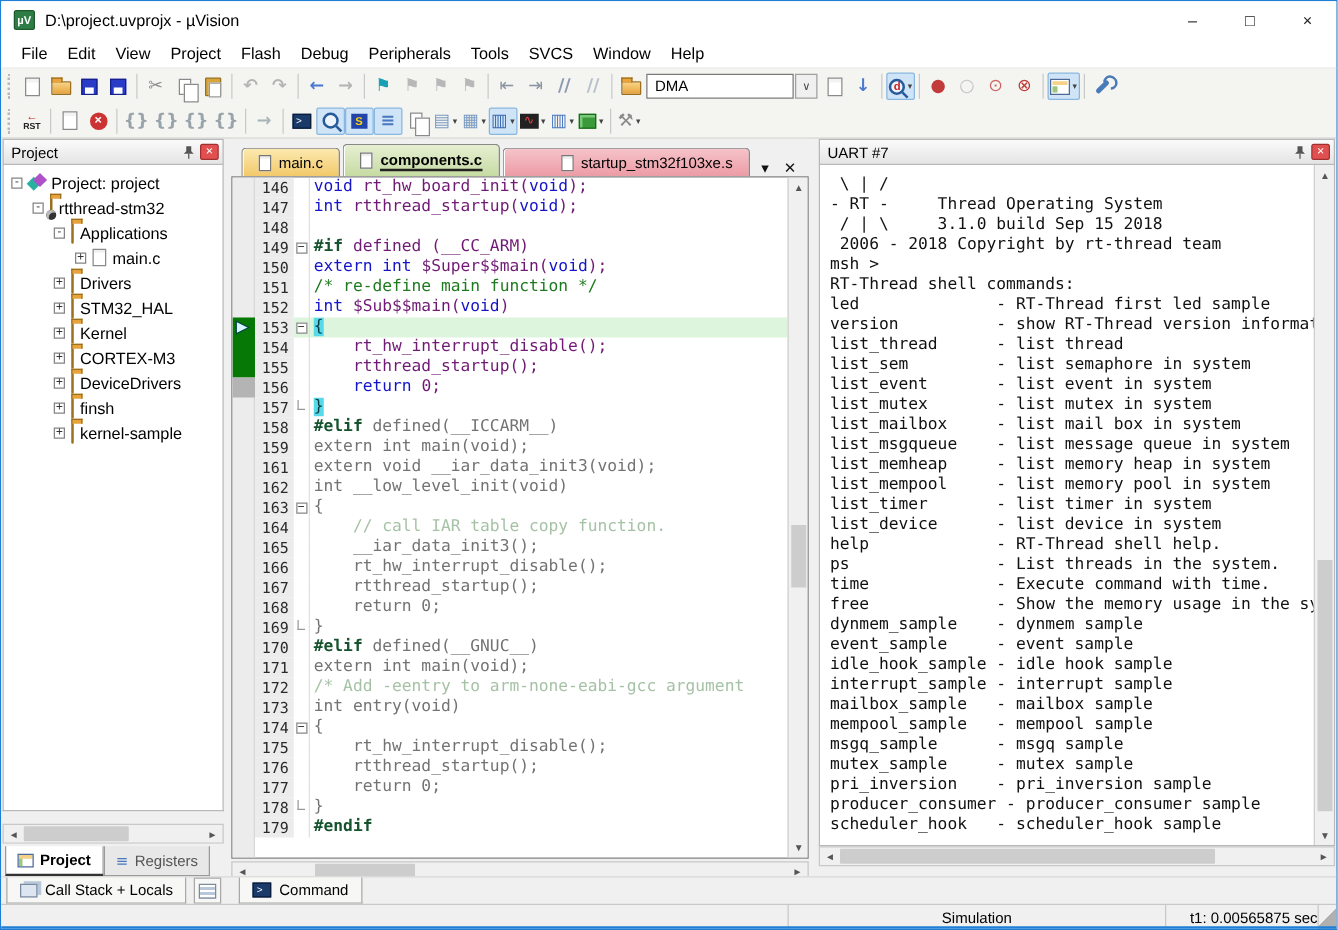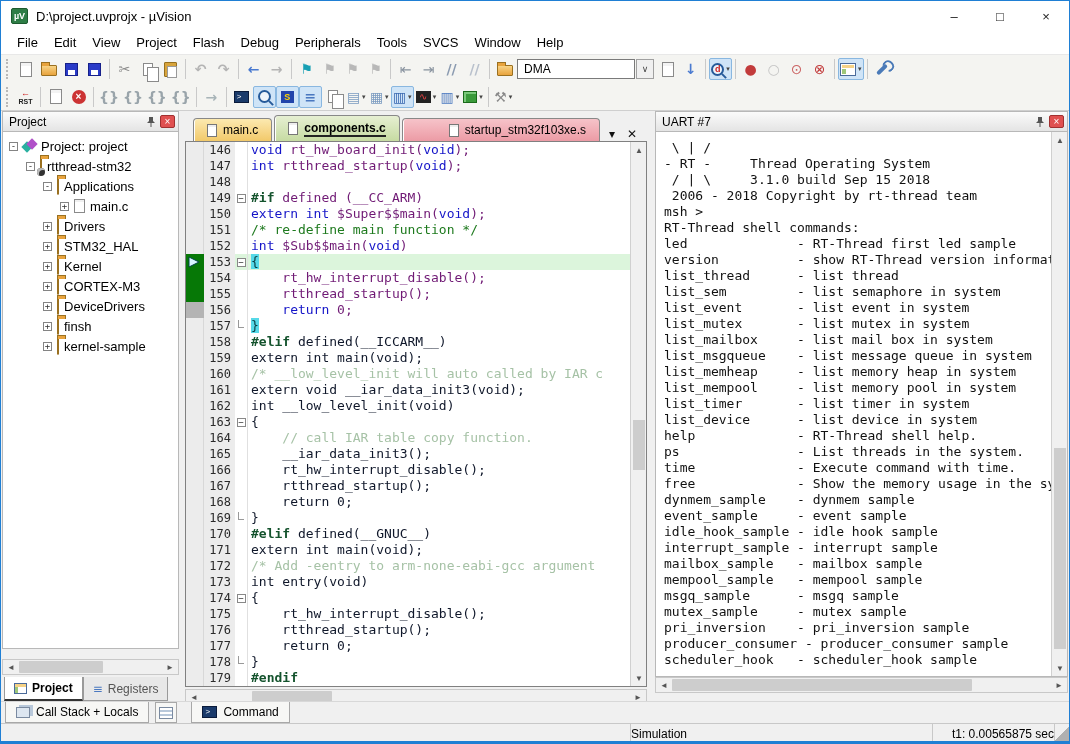--- a/index.html
+++ b/index.html
@@ -105,21 +105,21 @@
   .lnum { width:31px; flex:none; text-align:right; padding-right:4px; background:#ececec; color:#2a2a2a; font-size:12px; }
   .fcol { width:13px; flex:none; display:flex; align-items:center; justify-content:center; border-right:1px solid #e0e0e0; }
   .fbox { width:9px; height:9px; border:1px solid #888; background:#fff; font-size:9px; line-height:7px; text-align:center; color:#333; }
   .fend { width:6px; height:8px; border-left:1px solid #999; border-bottom:1px solid #999; margin-bottom:4px; }
   .ltext { flex:1; padding-left:3px; overflow:hidden; }
   .cl.cur .fcol, .cl.cur .ltext { background:#dcf5dc; }
   .kw { color:#1414c8; }
   .pl { color:#701a75; }
   .cm { color:#1e7a1e; }
   .pp { color:#14532d; font-weight:bold; }
-  .gi { color:#0f172a; }
+  .gi { color:#737373; }
   .cmi { color:#a6c2a6; }
   .br { background:#56d9e8; color:#063a40; }
   #e-vscroll { position:absolute; right:0; top:0; width:16px; bottom:0; background:#f0f0f0; border-left:1px solid #d0d0d0; }
   #e-vthumb { position:absolute; left:2px; width:12px; top:278px; height:50px; background:#cdcdcd; }
   #e-hscroll { position:absolute; top:578px; left:0; width:462px; height:16px; background:#f0f0f0; border:1px solid #c8c8c8; display:flex; align-items:center; }
 
   
   #uart-panel { position:absolute; left:654px; top:0; right:1px; height:590px; background:#f0f0f0; }
   #uart-body { position:absolute; top:21px; left:0; right:0; bottom:24px; background:#fff; border:1px solid #b8b8b8; border-top:none; overflow:hidden; }
   #uart-text { position:absolute; top:8px; left:8px; right:16px; bottom:0; font-family:"DejaVu Sans Mono",monospace; font-size:13px; color:#111; overflow:hidden; }
@@ -132,21 +132,21 @@
   #dockrow { position:absolute; top:700px; left:0; right:0; height:22px; background:#f0f0f0; display:flex; align-items:flex-start; border-top:1px solid #d8d8d8; }
   .dtab { height:21px; display:flex; align-items:center; gap:6px; padding:0 10px; border:1px solid #a8a8a8; border-top:none; background:#f7f7f5; font-size:12px; margin-left:4px; }
   .d-ico-cs { width:14px; height:11px; border:1px solid #7a8aa0; background:#dde6f0; box-shadow:3px -2px 0 #b8c8da; }
   .d-ico-mem { width:14px; height:12px; border:1px solid #7a8aa0; background:repeating-linear-gradient(#fff 0 2px, #b8c8da 2px 4px); }
   .d-btn { width:22px; height:21px; border:1px solid #a8a8a8; background:#f7f7f5; display:flex; align-items:center; justify-content:center; margin-left:6px; }
 
   
   #statusbar { position:absolute; top:722px; left:0; right:0; height:20px; background:#f0f0f0; border-top:1px solid #c8c8c8; display:flex; align-items:center; font-size:12px; }
   .sseg { height:100%; display:flex; align-items:center; border-right:1px solid #c8c8c8; }
   #sseg1 { width:630px; }
-  #sseg2 { width:302px; justify-content:flex-start; }
+  #sseg2 { width:302px; justify-content:center; }
   #sseg3 { flex:1; justify-content:flex-end; }
   #sgrip { width:14px; height:100%; background:linear-gradient(135deg, transparent 50%, #b0b0b0 50%); }
   #bottom-border { position:absolute; bottom:0; left:0; right:0; height:2px; background:#1f7fd4; }
 </style>
 </head>
 <body>
 
 <div id="app">
 
   <div id="titlebar">
@@ -480,21 +480,20 @@
             <div class="cl"><span class="lnum">150</span><span class="fcol"></span><span class="ltext"><span class="kw">extern</span><span class="pl"> </span><span class="kw">int</span><span class="pl"> $Super$$main(</span><span class="kw">void</span><span class="pl">);</span></span></div>
             <div class="cl"><span class="lnum">151</span><span class="fcol"></span><span class="ltext"><span class="cm">/* re-define main function */</span></span></div>
             <div class="cl"><span class="lnum">152</span><span class="fcol"></span><span class="ltext"><span class="kw">int</span><span class="pl"> $Sub$$main(</span><span class="kw">void</span><span class="pl">)</span></span></div>
             <div class="cl cur"><span class="lnum">153</span><span class="fcol"><span class="fbox">−</span></span><span class="ltext"><span class="br">{</span></span></div>
             <div class="cl"><span class="lnum">154</span><span class="fcol"></span><span class="ltext"><span class="pl">    rt_hw_interrupt_disable();</span></span></div>
             <div class="cl"><span class="lnum">155</span><span class="fcol"></span><span class="ltext"><span class="pl">    rtthread_startup();</span></span></div>
             <div class="cl"><span class="lnum">156</span><span class="fcol"></span><span class="ltext"><span class="pl">    </span><span class="kw">return</span><span class="pl"> 0;</span></span></div>
             <div class="cl"><span class="lnum">157</span><span class="fcol"><span class="fend"></span></span><span class="ltext"><span class="br">}</span></span></div>
             <div class="cl"><span class="lnum">158</span><span class="fcol"></span><span class="ltext"><span class="pp">#elif</span><span class="gi"> defined(__ICCARM__)</span></span></div>
             <div class="cl"><span class="lnum">159</span><span class="fcol"></span><span class="ltext"><span class="gi">extern int main(void);</span></span></div>
-            <div class="cl"><span class="lnum">160</span><span class="fcol"></span><span class="ltext"><span class="cmi">/* __low_level_init will auto called by IAR c</span></span></div>
             <div class="cl"><span class="lnum">161</span><span class="fcol"></span><span class="ltext"><span class="gi">extern void __iar_data_init3(void);</span></span></div>
             <div class="cl"><span class="lnum">162</span><span class="fcol"></span><span class="ltext"><span class="gi">int __low_level_init(void)</span></span></div>
             <div class="cl"><span class="lnum">163</span><span class="fcol"><span class="fbox">−</span></span><span class="ltext"><span class="gi">{</span></span></div>
             <div class="cl"><span class="lnum">164</span><span class="fcol"></span><span class="ltext"><span class="cmi">    // call IAR table copy function.</span></span></div>
             <div class="cl"><span class="lnum">165</span><span class="fcol"></span><span class="ltext"><span class="gi">    __iar_data_init3();</span></span></div>
             <div class="cl"><span class="lnum">166</span><span class="fcol"></span><span class="ltext"><span class="gi">    rt_hw_interrupt_disable();</span></span></div>
             <div class="cl"><span class="lnum">167</span><span class="fcol"></span><span class="ltext"><span class="gi">    rtthread_startup();</span></span></div>
             <div class="cl"><span class="lnum">168</span><span class="fcol"></span><span class="ltext"><span class="gi">    return 0;</span></span></div>
             <div class="cl"><span class="lnum">169</span><span class="fcol"><span class="fend"></span></span><span class="ltext"><span class="gi">}</span></span></div>
             <div class="cl"><span class="lnum">170</span><span class="fcol"></span><span class="ltext"><span class="pp">#elif</span><span class="gi"> defined(__GNUC__)</span></span></div>

